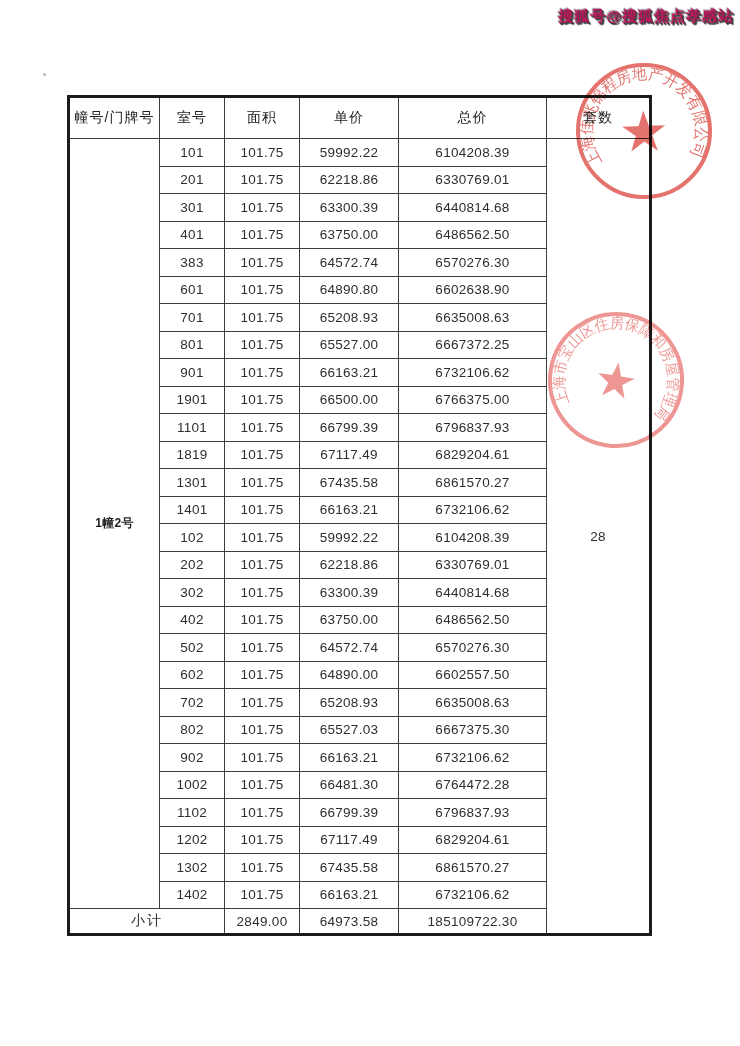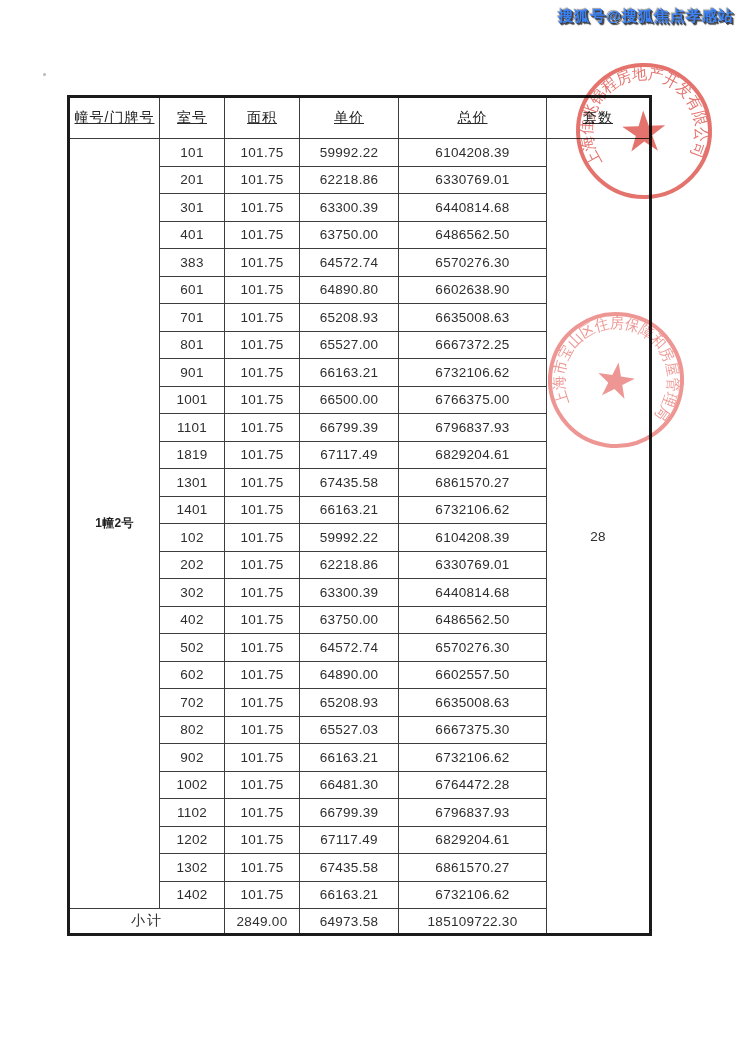--- a/index.html
+++ b/index.html
@@ -8,21 +8,21 @@
     background:#ffffff;
     position:relative;
     overflow:hidden;
     font-family:"Liberation Sans","DejaVu Sans",sans-serif;
     color:#2b2b2b;
   }
   
   .watermark{
     position:absolute;top:7px;right:6px;
     font-size:15px;font-weight:bold;letter-spacing:1px;
-    color:#3b82f6;
+    color:#be185d;
     text-shadow:1px 1px 0 #3c3c3c,2px 2px 1px #3c3c3c,-1px -1px 1px #9a9a9a;
     white-space:nowrap;
     text-align:right;
   }
   
   .speck{position:absolute;left:43px;top:73px;width:3px;height:3px;background:#9a9a9a;border-radius:50%;opacity:.7;}
   
   table.price-table{
     position:absolute;left:67px;top:95px;
     width:582px;
@@ -34,21 +34,21 @@
   .price-table th,.price-table td{
     border:1px solid #3d3d3d;
     text-align:center;
     vertical-align:middle;
     padding:0;
     font-size:13.5px;
     color:#2e2e2e;
     letter-spacing:.3px;
     overflow:hidden;
   }
-  .price-table thead tr{height:42px;text-decoration:underline;}
+  .price-table thead tr{height:42px;}
   .price-table thead th{font-size:14px;font-weight:normal;letter-spacing:1px;color:#222;}
   .price-table tbody tr.data-row{height:27.5px;}
   .price-table tr.subtotal-row{height:26px;margin-top:27px;}
   .price-table td.bcell{font-weight:bold;font-size:12px;color:#1f1f1f;}
   .price-table td.ccell{font-size:13.5px;}
   .price-table td.subtotal-label{font-size:14px;letter-spacing:2px;}
   
   svg.stamp{
     position:absolute;
     mix-blend-mode:multiply;
@@ -134,21 +134,21 @@
         <td>65527.00</td>
         <td>6667372.25</td>
       </tr>
       <tr class="data-row">
         <td>901</td>
         <td>101.75</td>
         <td>66163.21</td>
         <td>6732106.62</td>
       </tr>
       <tr class="data-row">
-        <td>1001</td>
+        <td>1901</td>
         <td>101.75</td>
         <td>66500.00</td>
         <td>6766375.00</td>
       </tr>
       <tr class="data-row">
         <td>1101</td>
         <td>101.75</td>
         <td>66799.39</td>
         <td>6796837.93</td>
       </tr>

